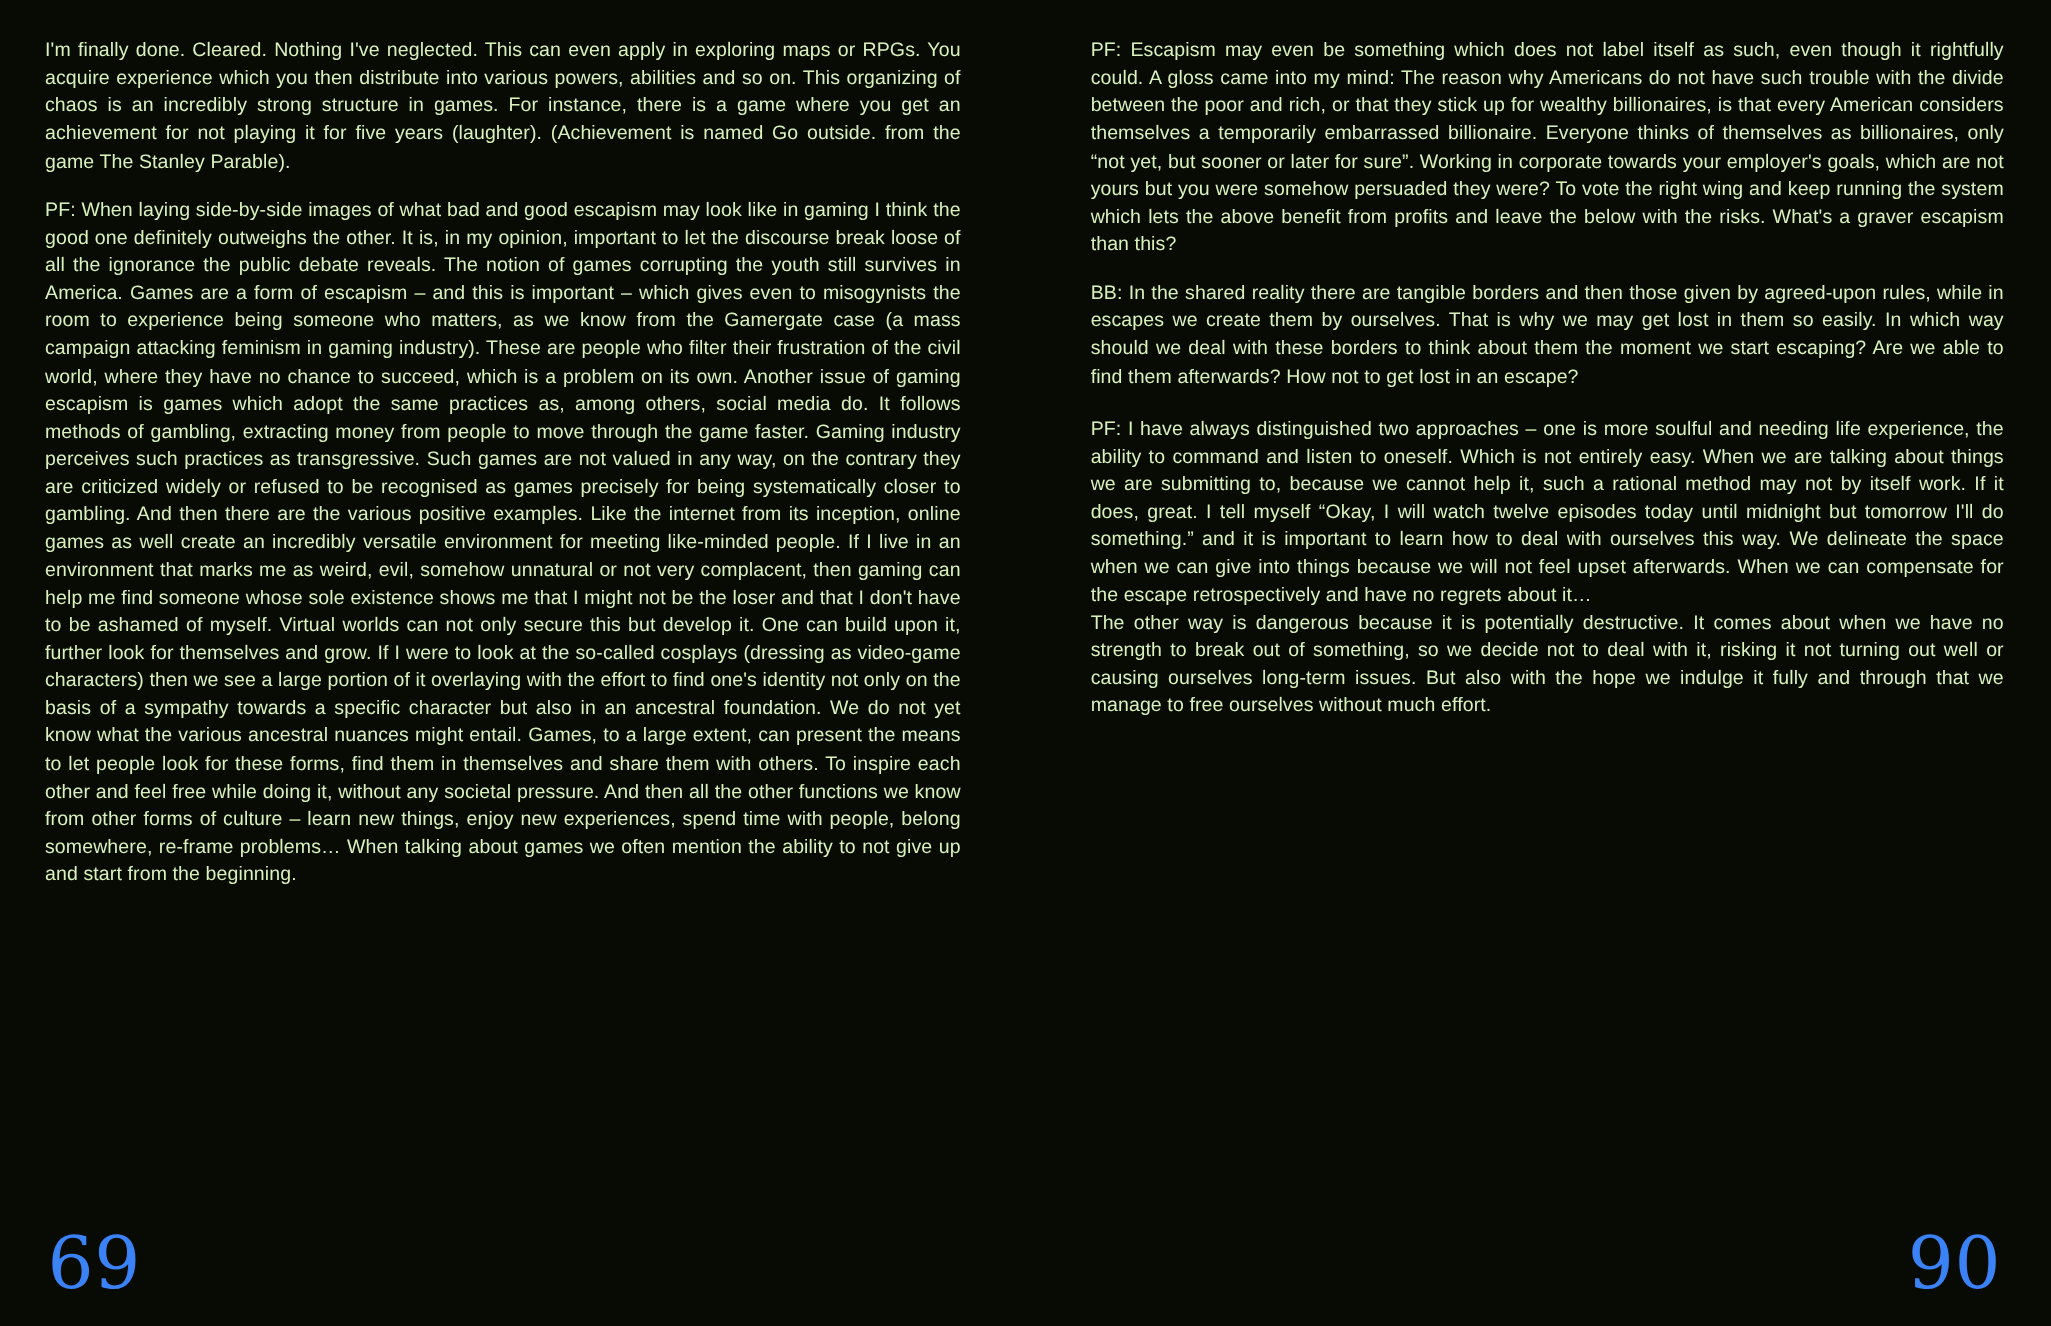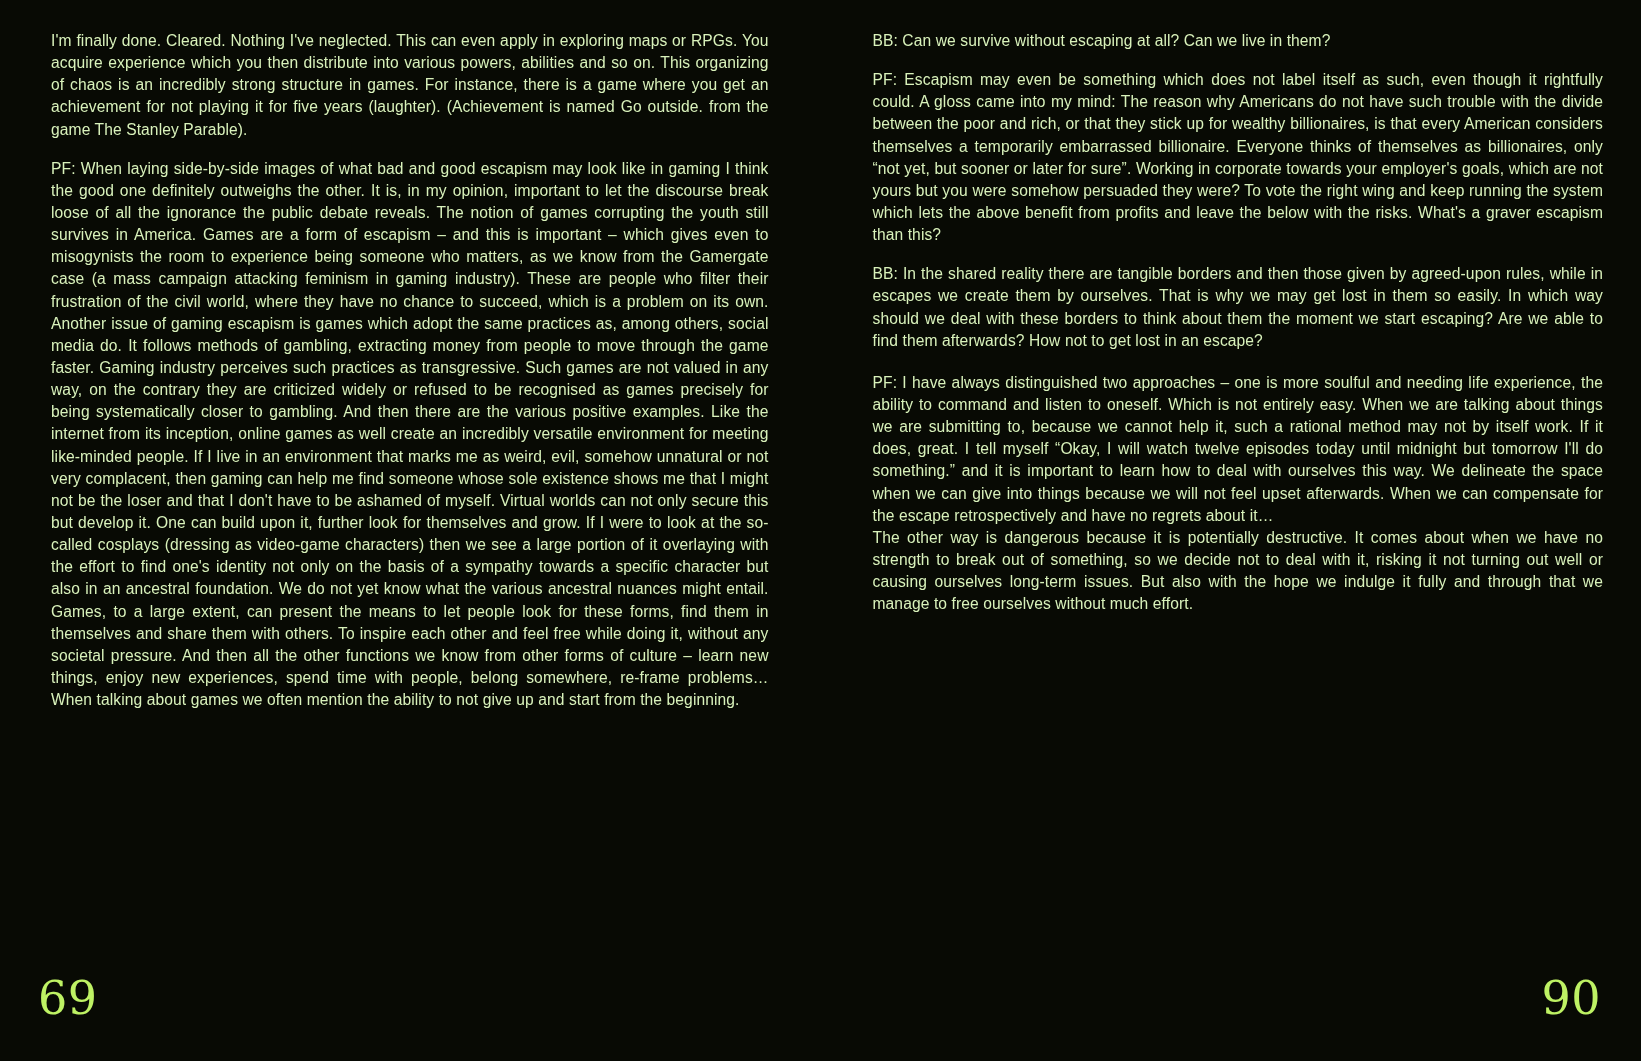--- a/index.html
+++ b/index.html
@@ -20,21 +20,21 @@
     height: 1061px;
     background: #080a04;
     display: flex;
     box-sizing: border-box;
   }
   .page {
     position: relative;
     width: 820.5px;
     height: 1061px;
     box-sizing: border-box;
-    padding: 30px 52px 0 51px;
+    padding: 30px 52px 0 36px;
   }
   .page.right {
     padding: 30px 38px 0 52px;
   }
   .col {
     width: 100%;
   }
   p {
     margin: 0 0 17px 0;
     font-size: 15.6px;
@@ -46,25 +46,25 @@
   }
   p:last-child {
     margin-bottom: 16px;
   }
   p.tight {
     margin-bottom: 0;
     margin-top: 20px;
   }
   .folio {
     position: absolute;
-    bottom: 40px;
+    bottom: 22px;
     font-family: "DejaVu Serif", serif;
-    font-size: 46px;
+    font-size: 58px;
     line-height: 1;
-    color: #bef264;
+    color: #3b82f6;
     letter-spacing: 0.5px;
   }
   .folio.left-folio {
     left: 38px;
   }
   .folio.right-folio {
     right: 40px;
   }
 </style>
 </head>
@@ -75,21 +75,20 @@
   <div class="page left">
     <div class="col">
       <p>I'm finally done. Cleared. Nothing I've neglected. This can even apply in exploring maps or RPGs. You acquire experience which you then distribute into various powers, abilities and so on. This organizing of chaos is an incredibly strong structure in games. For instance, there is a game where you get an achievement for not playing it for five years (laughter). (Achievement is named Go outside. from the game The Stanley Parable).</p>
       <p>PF: When laying side-by-side images of what bad and good escapism may look like in gaming I think the good one definitely outweighs the other. It is, in my opinion, important to let the discourse break loose of all the ignorance the public debate reveals. The notion of games corrupting the youth still survives in America. Games are a form of escapism – and this is important – which gives even to misogynists the room to experience being someone who matters, as we know from the Gamergate case (a mass campaign attacking feminism in gaming industry). These are people who filter their frustration of the civil world, where they have no chance to succeed, which is a problem on its own. Another issue of gaming escapism is games which adopt the same practices as, among others, social media do. It follows methods of gambling, extracting money from people to move through the game faster. Gaming industry perceives such practices as transgressive. Such games are not valued in any way, on the contrary they are criticized widely or refused to be recognised as games precisely for being systematically closer to gambling. And then there are the various positive examples. Like the internet from its inception, online games as well create an incredibly versatile environment for meeting like-minded people. If I live in an environment that marks me as weird, evil, somehow unnatural or not very complacent, then gaming can help me find someone whose sole existence shows me that I might not be the loser and that I don't have to be ashamed of myself. Virtual worlds can not only secure this but develop it. One can build upon it, further look for themselves and grow. If I were to look at the so-called cosplays (dressing as video-game characters) then we see a large portion of it overlaying with the effort to find one's identity not only on the basis of a sympathy towards a specific character but also in an ancestral foundation. We do not yet know what the various ancestral nuances might entail. Games, to a large extent, can present the means to let people look for these forms, find them in themselves and share them with others. To inspire each other and feel free while doing it, without any societal pressure. And then all the other functions we know from other forms of culture – learn new things, enjoy new experiences, spend time with people, belong somewhere, re-frame problems… When talking about games we often mention the ability to not give up and start from the beginning.</p>
     </div>
     <div class="folio left-folio">69</div>
   </div>
 
   <div class="page right">
     <div class="col">
-      <p>BB: Can we survive without escaping at all? Can we live in them?</p>
       <p>PF: Escapism may even be something which does not label itself as such, even though it rightfully could. A gloss came into my mind: The reason why Americans do not have such trouble with the divide between the poor and rich, or that they stick up for wealthy billionaires, is that every American considers themselves a temporarily embarrassed billionaire. Everyone thinks of themselves as billionaires, only “not yet, but sooner or later for sure”. Working in corporate towards your employer's goals, which are not yours but you were somehow persuaded they were? To vote the right wing and keep running the system which lets the above benefit from profits and leave the below with the risks. What's a graver escapism than this?</p>
       <p>BB: In the shared reality there are tangible borders and then those given by agreed-upon rules, while in escapes we create them by ourselves. That is why we may get lost in them so easily. In which way should we deal with these borders to think about them the moment we start escaping? Are we able to find them afterwards? How not to get lost in an escape?</p>
       <p class="tight">PF: I have always distinguished two approaches – one is more soulful and needing life experience, the ability to command and listen to oneself. Which is not entirely easy. When we are talking about things we are submitting to, because we cannot help it, such a rational method may not by itself work. If it does, great. I tell myself “Okay, I will watch twelve episodes today until midnight but tomorrow I'll do something.” and it is important to learn how to deal with ourselves this way. We delineate the space when we can give into things because we will not feel upset afterwards. When we can compensate for the escape retrospectively and have no regrets about it…</p>
       <p>The other way is dangerous because it is potentially destructive. It comes about when we have no strength to break out of something, so we decide not to deal with it, risking it not turning out well or causing ourselves long-term issues. But also with the hope we indulge it fully and through that we manage to free ourselves without much effort.</p>
     </div>
     <div class="folio right-folio">90</div>
   </div>
 
 </div>
 

